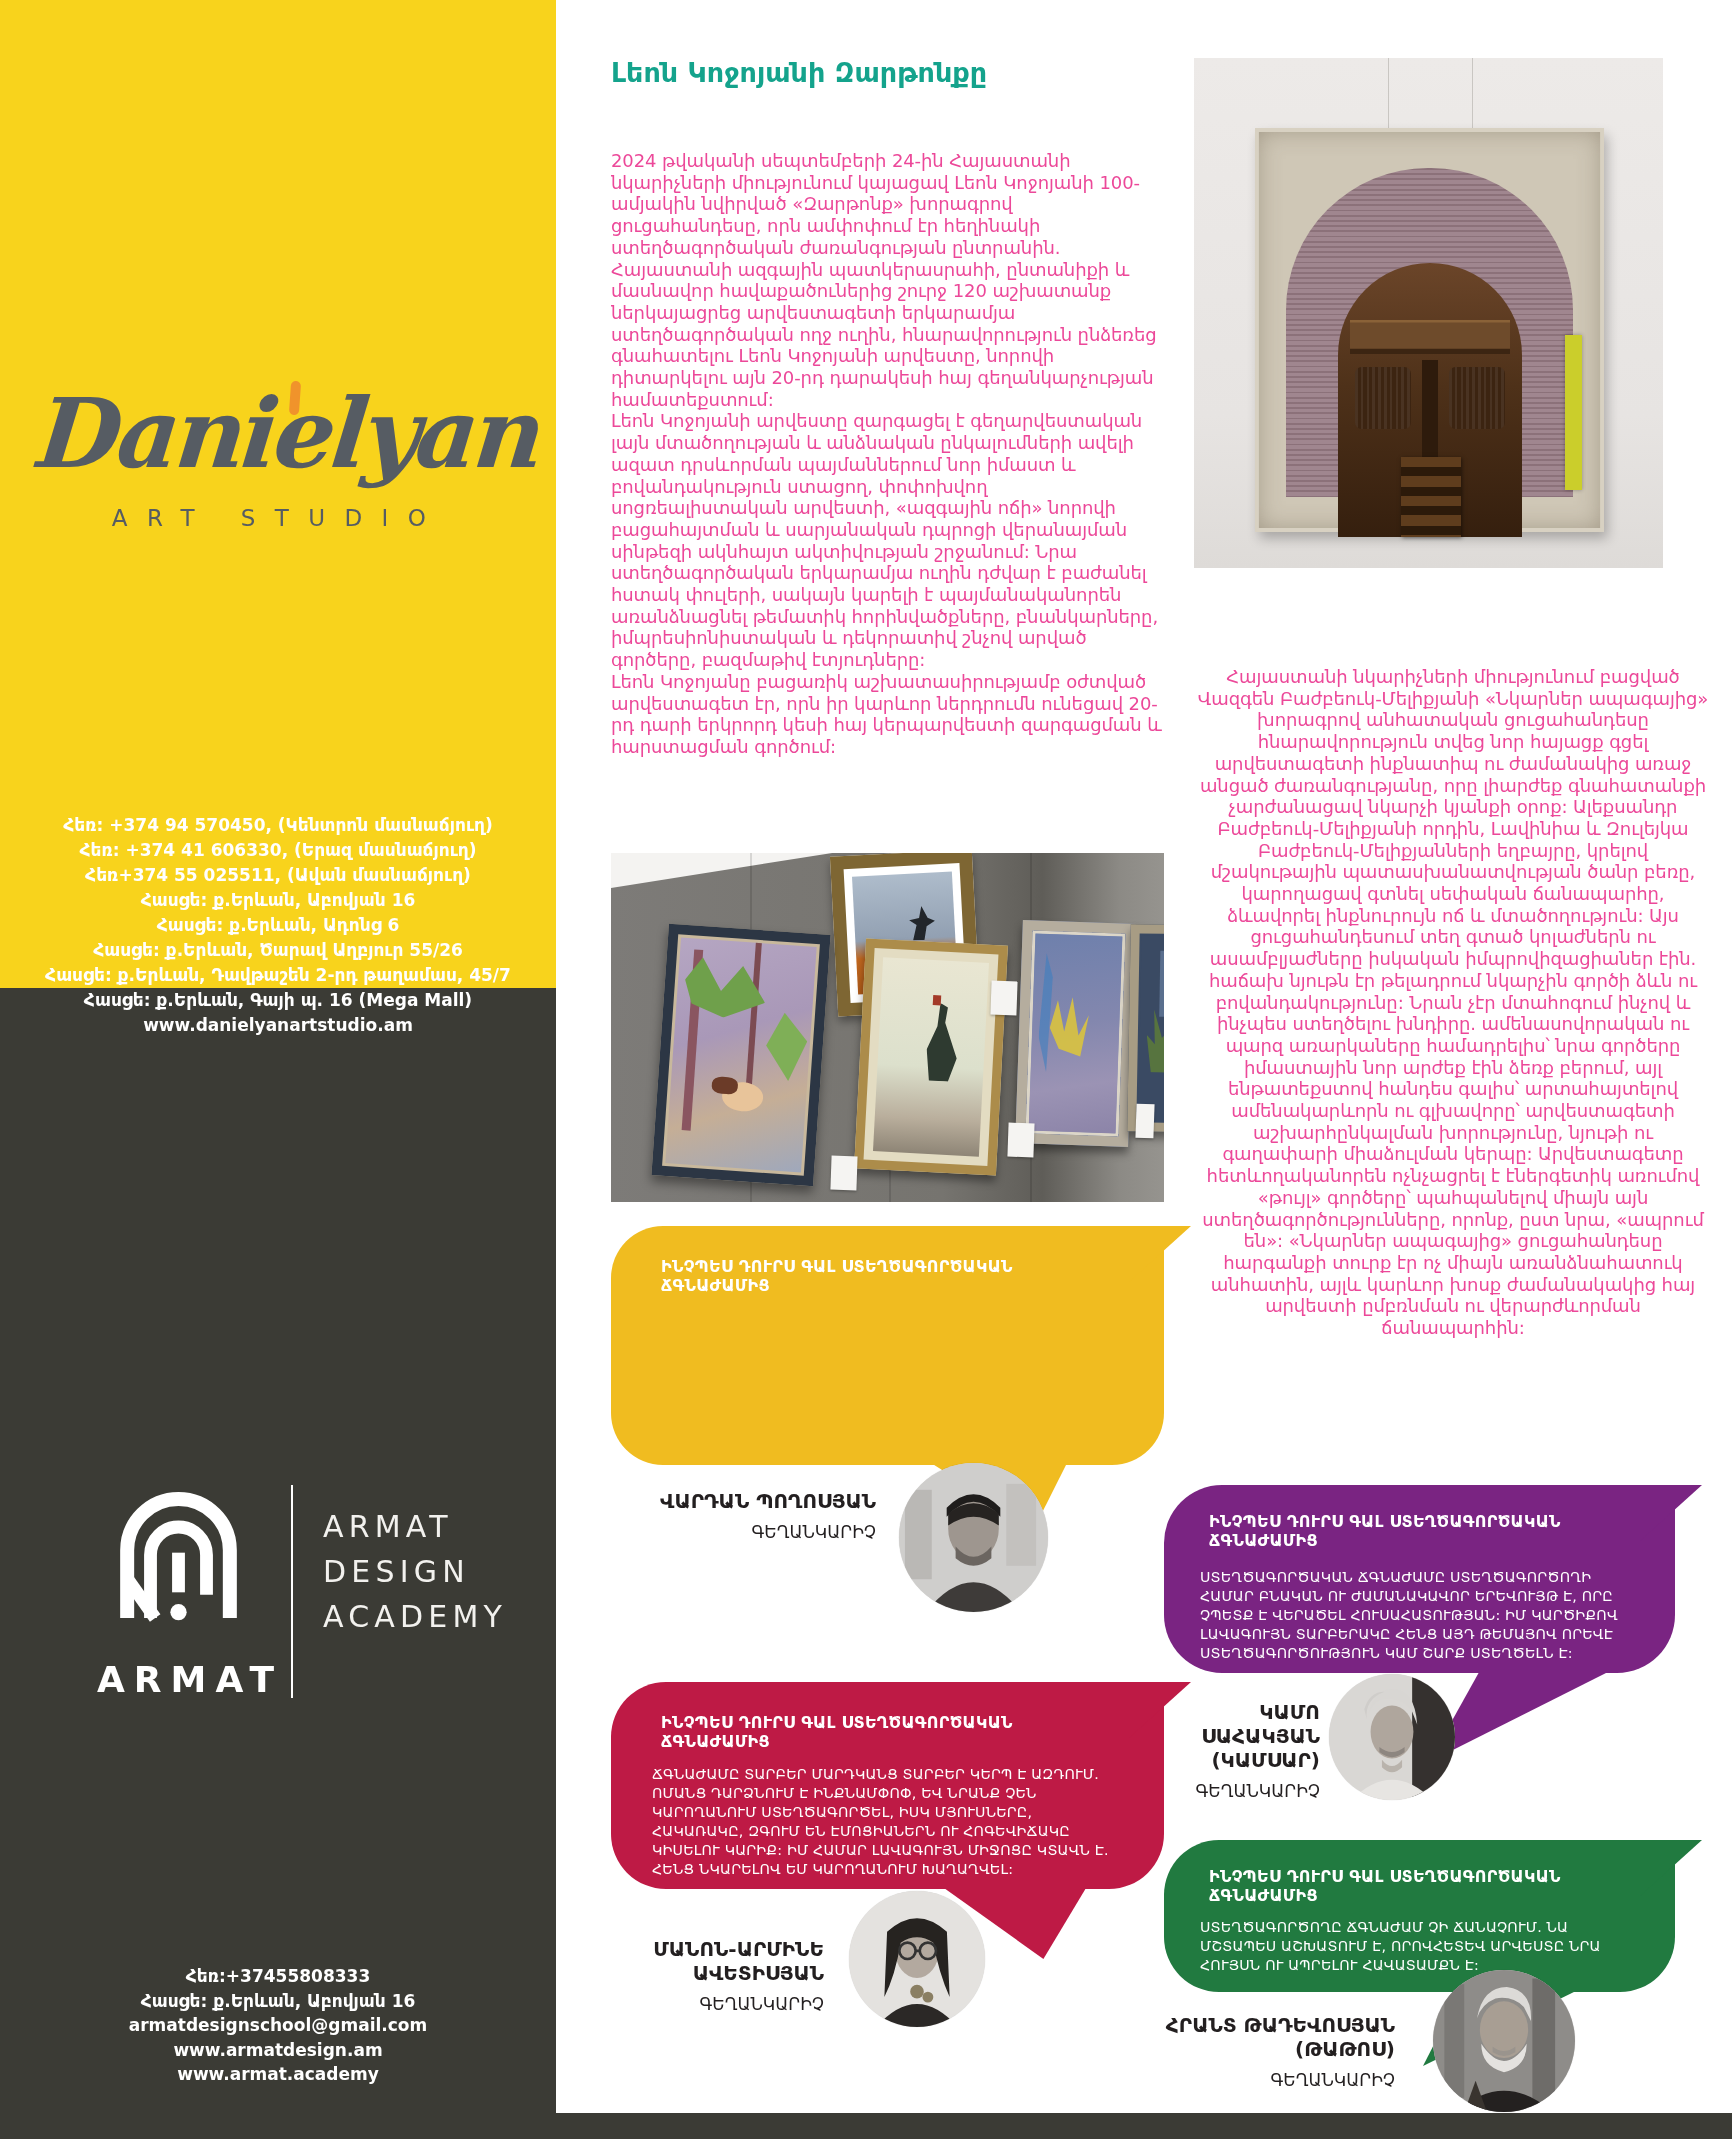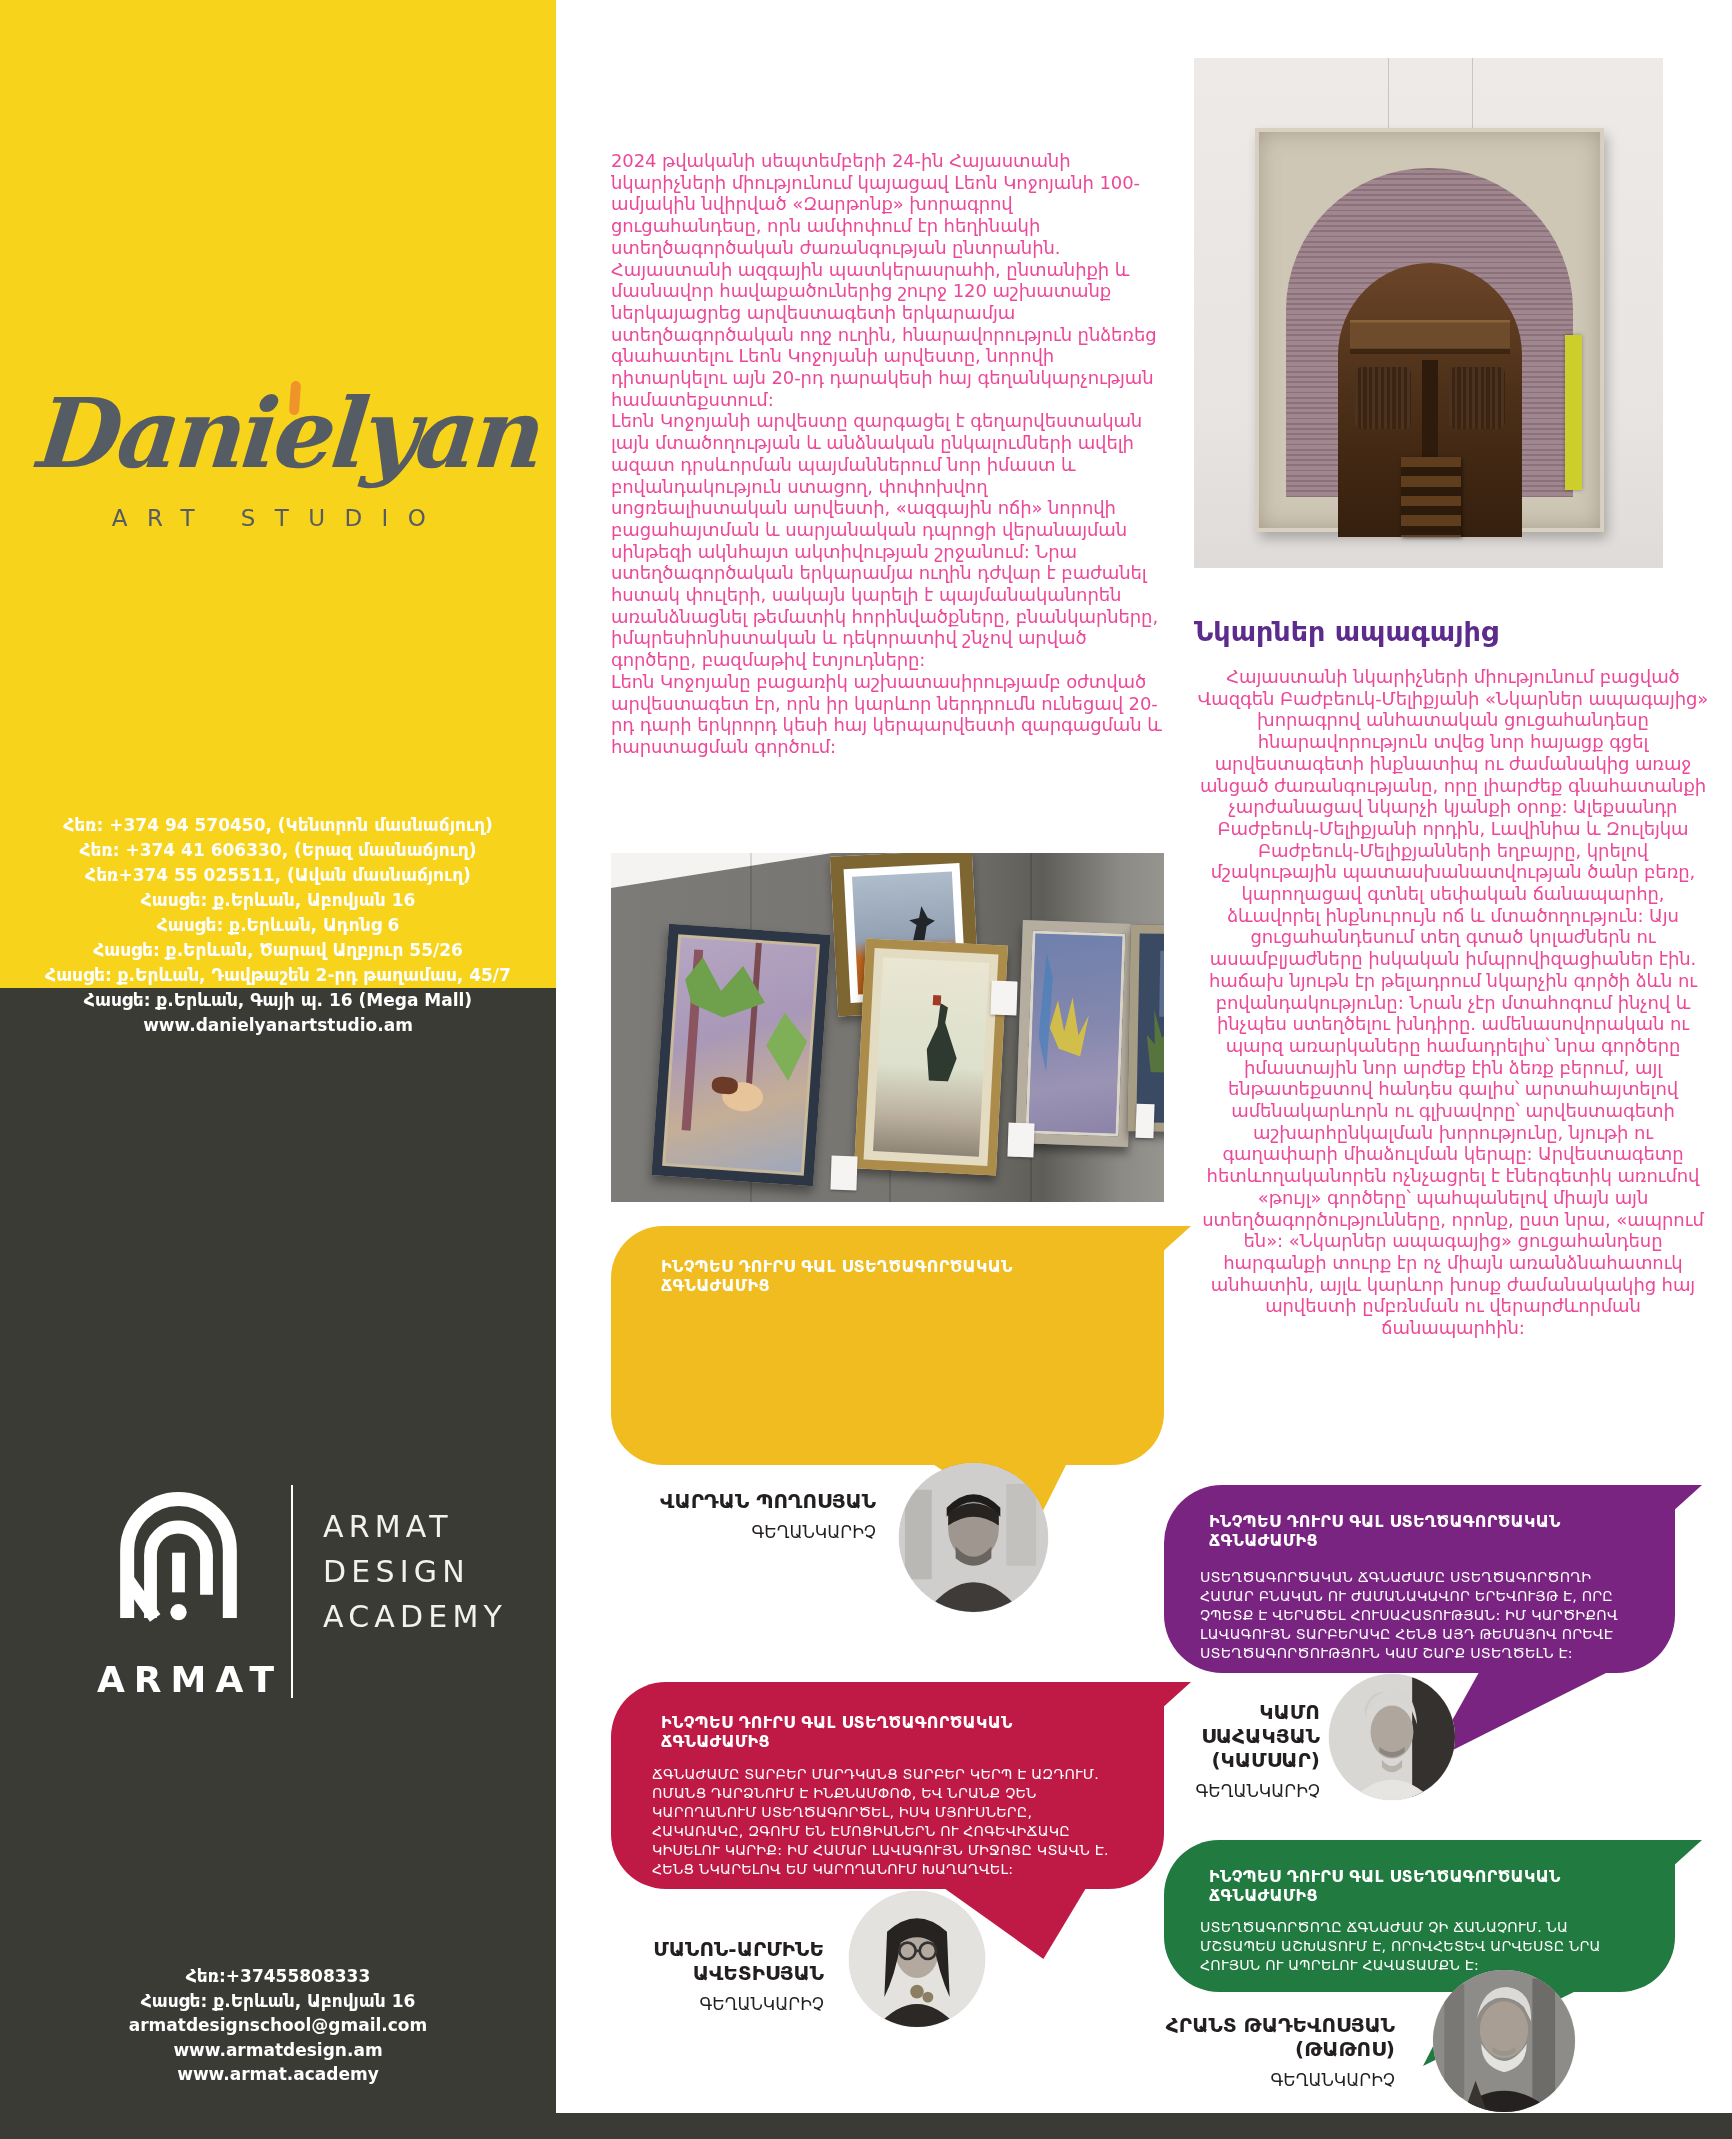--- a/index.html
+++ b/index.html
@@ -135,20 +135,21 @@
   </div>
 
   <div class="armat-contact">
     <div>Հեռ:+37455808333</div>
     <div>Հասցե: ք.Երևան, Աբովյան 16</div>
     <div class="link">armatdesignschool@gmail.com</div>
     <div class="link">www.armatdesign.am</div>
     <div class="link">www.armat.academy</div>
   </div>
 
+  <div class="col-title t-teal" style="left:611px;top:57px;width:553px;">Լեոն Կոջոյանի Զարթոնքը</div>
 
   <div class="body-text" style="left:611px;top:150px;width:553px;height:692px;overflow:hidden;">
     <p>2024 թվականի սեպտեմբերի 24-ին Հայաստանի նկարիչների միությունում կայացավ Լեոն Կոջոյանի 100-ամյակին նվիրված «Զարթոնք» խորագրով ցուցահանդեսը, որն ամփոփում էր հեղինակի ստեղծագործական ժառանգության ընտրանին. Հայաստանի ազգային պատկերասրահի, ընտանիքի և մասնավոր հավաքածուներից շուրջ 120 աշխատանք ներկայացրեց արվեստագետի երկարամյա ստեղծագործական ողջ ուղին, հնարավորություն ընձեռեց գնահատելու Լեոն Կոջոյանի արվեստը, նորովի դիտարկելու այն 20-րդ դարակեսի հայ գեղանկարչության համատեքստում:</p>
     <p>Լեոն Կոջոյանի արվեստը զարգացել է գեղարվեստական լայն մտածողության և անձնական ընկալումների ավելի ազատ դրսևորման պայմաններում նոր իմաստ և բովանդակություն ստացող, փոփոխվող սոցռեալիստական արվեստի, «ազգային ոճի» նորովի բացահայտման և սարյանական դպրոցի վերանայման սինթեզի ակնհայտ ակտիվության շրջանում: Նրա ստեղծագործական երկարամյա ուղին դժվար է բաժանել հստակ փուլերի, սակայն կարելի է պայմանականորեն առանձնացնել թեմատիկ հորինվածքները, բնանկարները, իմպրեսիոնիստական և դեկորատիվ շնչով արված գործերը, բազմաթիվ էտյուդները:</p>
     <p>Լեոն Կոջոյանը բացառիկ աշխատասիրությամբ օժտված արվեստագետ էր, որն իր կարևոր ներդրումն ունեցավ 20-րդ դարի երկրորդ կեսի հայ կերպարվեստի զարգացման և հարստացման գործում:</p>
   </div>
 
   <div class="gallery">
     <div class="g-wedge"></div>
     <div class="g-seam" style="left:139px;"></div>
@@ -266,21 +267,20 @@
       <div class="art-face">
         <div class="art-lintel"></div>
         <div class="art-eye art-eye-l"></div>
         <div class="art-eye art-eye-r"></div>
         <div class="art-nose"></div>
         <div class="art-ladder"></div>
       </div>
     </div>
   </div>
 
-  <div class="col-title t-purple" style="left:1194px;top:616px;width:518px;">Նկարներ ապագայից</div>
 
   <div class="body-text" style="left:1194px;top:666px;width:518px;height:802px;overflow:hidden;text-align:center;">
     <p>Հայաստանի նկարիչների միությունում բացված Վազգեն Բաժբեուկ-Մելիքյանի «Նկարներ ապագայից» խորագրով անհատական ցուցահանդեսը հնարավորություն տվեց նոր հայացք գցել արվեստագետի ինքնատիպ ու ժամանակից առաջ անցած ժառանգությանը, որը լիարժեք գնահատանքի չարժանացավ նկարչի կյանքի օրոք: Ալեքսանդր Բաժբեուկ-Մելիքյանի որդին, Լավինիա և Զուլեյկա Բաժբեուկ-Մելիքյանների եղբայրը, կրելով մշակութային պատասխանատվության ծանր բեռը, կարողացավ գտնել սեփական ճանապարհը, ձևավորել ինքնուրույն ոճ և մտածողություն: Այս ցուցահանդեսում տեղ գտած կոլաժներն ու ասամբլյաժները իսկական իմպրովիզացիաներ էին. հաճախ նյութն էր թելադրում նկարչին գործի ձևն ու բովանդակությունը: Նրան չէր մտահոգում ինչով և ինչպես ստեղծելու խնդիրը. ամենասովորական ու պարզ առարկաները համադրելիս՝ նրա գործերը իմաստային նոր արժեք էին ձեռք բերում, այլ ենթատեքստով հանդես գալիս՝ արտահայտելով ամենակարևորն ու գլխավորը՝ արվեստագետի աշխարհընկալման խորությունը, նյութի ու գաղափարի միաձուլման կերպը: Արվեստագետը հետևողականորեն ոչնչացրել է էներգետիկ առումով «թույլ» գործերը՝ պահպանելով միայն այն ստեղծագործությունները, որոնք, ըստ նրա, «ապրում են»: «Նկարներ ապագայից» ցուցահանդեսը հարգանքի տուրք էր ոչ միայն առանձնահատուկ անհատին, այլև կարևոր խոսք ժամանակակից հայ արվեստի ըմբռնման ու վերարժևորման ճանապարհին:</p>
   </div>
 
   <div class="bubble b-purple" style="left:1164px;top:1485px;width:511px;height:188px;padding:27px 36px;">
     <div class="beak" style="background:#7A2482;"></div>
     <div class="q">ԻՆՉՊԵՍ ԴՈՒՐՍ ԳԱԼ ՍՏԵՂԾԱԳՈՐԾԱԿԱՆ ՃԳՆԱԺԱՄԻՑ</div>
     <div class="a" style="margin-top:18px;">ՍՏԵՂԾԱԳՈՐԾԱԿԱՆ ՃԳՆԱԺԱՄԸ ՍՏԵՂԾԱԳՈՐԾՈՂԻ ՀԱՄԱՐ ԲՆԱԿԱՆ ՈՒ ԺԱՄԱՆԱԿԱՎՈՐ ԵՐԵՎՈՒՅԹ Է, ՈՐԸ ՉՊԵՏՔ Է ՎԵՐԱԾԵԼ ՀՈՒՍԱՀԱՏՈՒԹՅԱՆ: ԻՄ ԿԱՐԾԻՔՈՎ ԼԱՎԱԳՈՒՅՆ ՏԱՐԲԵՐԱԿԸ ՀԵՆՑ ԱՅԴ ԹԵՄԱՅՈՎ ՈՐԵՎԷ ՍՏԵՂԾԱԳՈՐԾՈՒԹՅՈՒՆ ԿԱՄ ՇԱՐՔ ՍՏԵՂԾԵԼՆ Է:</div>
     <div class="tail" style="right:65px;bottom:-89px;width:181px;height:91px;background:#7A2482;

